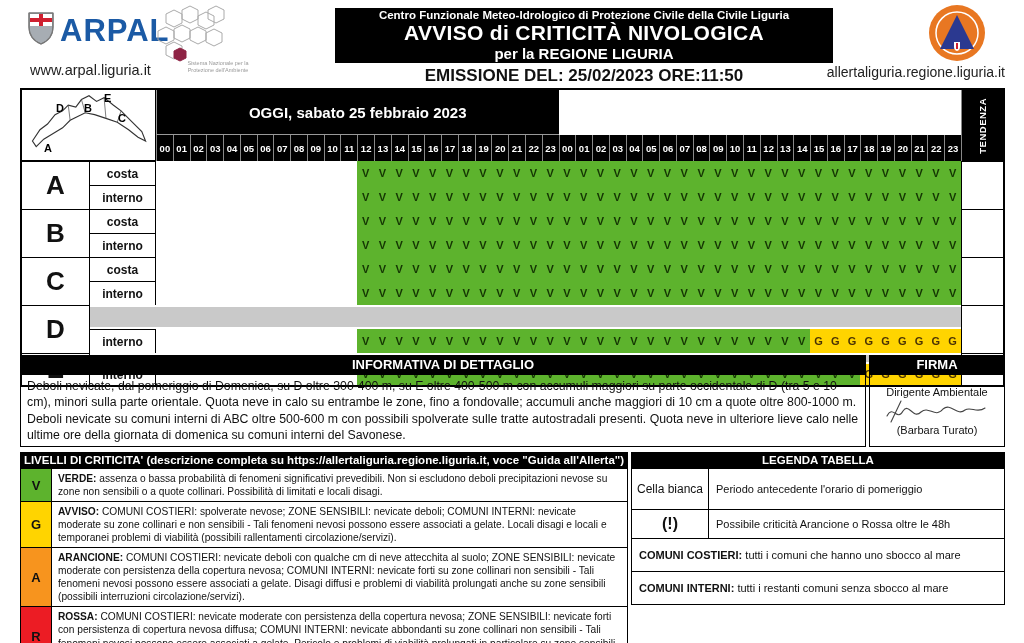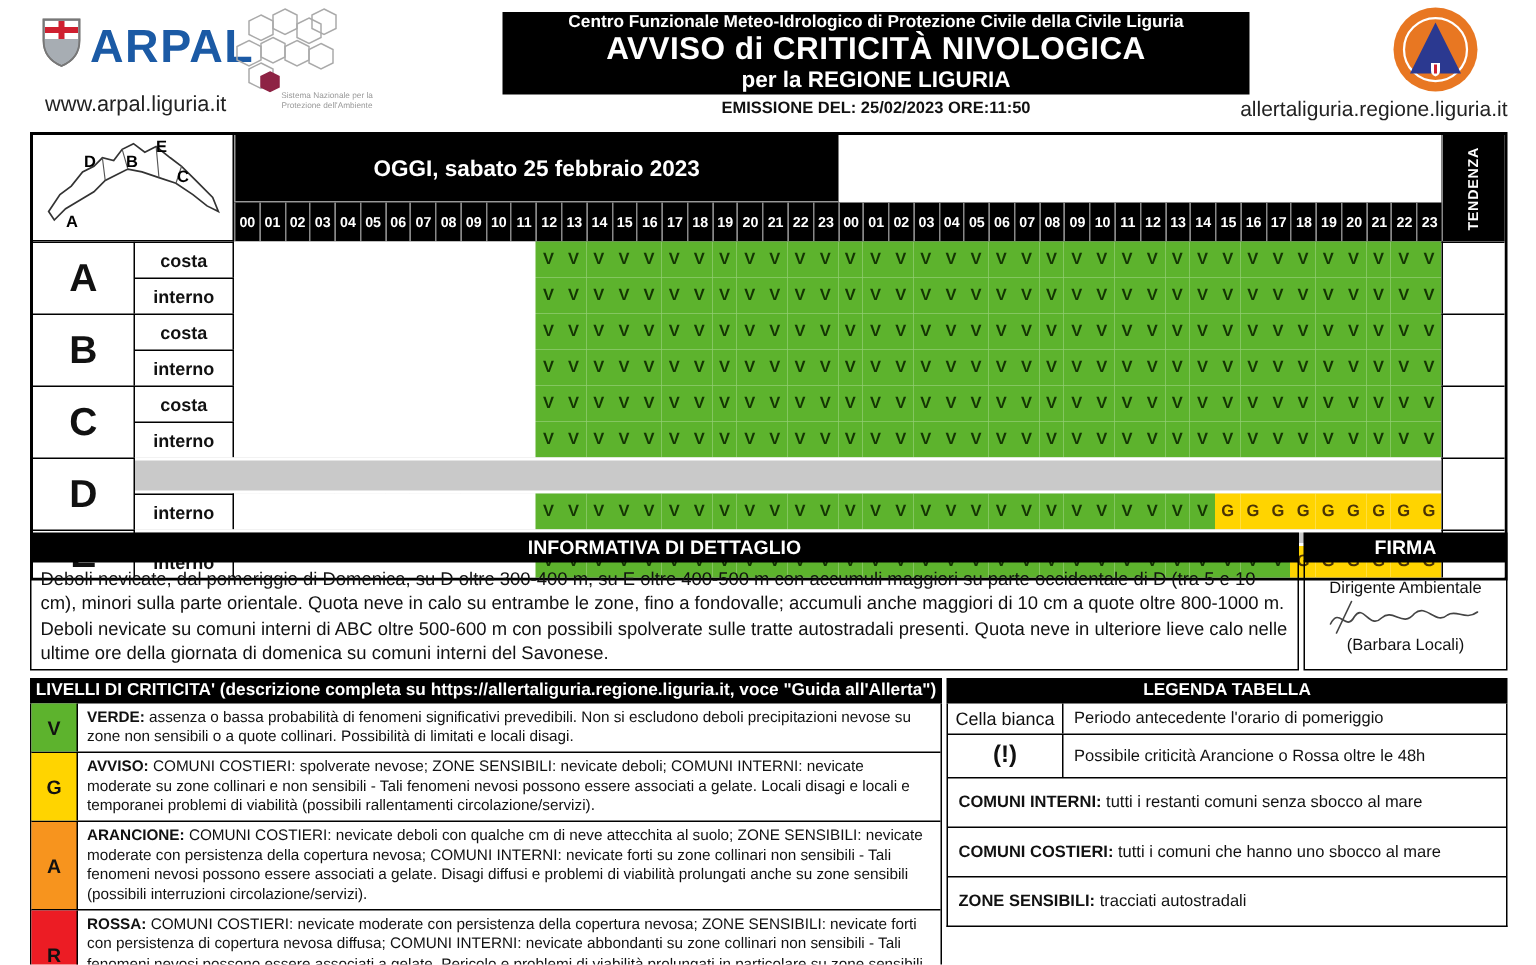--- a/index.html
+++ b/index.html
@@ -10,21 +10,21 @@
   #arpal-block{left:28px;top:12px;display:flex;align-items:center;gap:6px;}
   #arpal-name{font-size:31px;font-weight:bold;color:#1b5aa5;letter-spacing:1px;}
   #arpal-url{left:30px;top:62px;font-size:14.5px;color:#222;}
   #snpa-block{left:146px;top:4px;width:118px;}
   #snpa-caption{font-size:5.5px;color:#999;width:72px;margin-left:36px;margin-top:-14px;text-align:center;line-height:1.2;}
   #banner{left:335px;top:8px;width:498px;height:55px;background:#000;color:#fff;
           display:flex;flex-direction:column;justify-content:center;text-align:center;}
   #banner .b1{font-size:11.5px;font-weight:bold;}
   #banner .b2{font-size:21px;font-weight:bold;letter-spacing:.3px;}
   #banner .b3{font-size:15px;font-weight:bold;}
-  #emission{left:335px;top:66px;width:498px;text-align:center;font-weight:bold;font-size:11px;}
+  #emission{left:335px;top:66px;width:498px;text-align:center;font-weight:bold;font-size:17px;}
   #pc-logo{left:928px;top:4px;}
   #allerta-url{right:19px;top:64px;font-size:14px;color:#222;}
   
   #fgrid{left:20px;top:88px;width:985px;display:grid;box-sizing:border-box;
          grid-template-columns:68px 66px repeat(48,1fr) 42px;
          grid-template-rows:45px 26px repeat(8,24px);
          border:2px solid #000;background:#fff;}
   .c{display:flex;align-items:center;justify-content:center;box-sizing:border-box;min-width:0;min-height:0;}
   .map-cell{grid-area:1/1/3/3;background:#fff;border-right:1px solid #000;border-bottom:1px solid #000;position:relative;}
   .map-letter{position:absolute;font-weight:bold;font-size:11px;color:#000;}
@@ -55,21 +55,21 @@
   .sec-head{background:#000;color:#fff;font-weight:bold;font-size:11.5px;text-align:center;padding:2px 0 3px;}
   .sec-table{border:1.5px solid #000;border-top:none;}
   .liv-row{display:flex;border-top:1px solid #000;}
   .liv-row:first-child{border-top:none;}
   .liv-badge{width:30px;display:flex;align-items:center;justify-content:center;
              font-weight:bold;font-size:13px;border-right:1px solid #000;align-self:stretch;}
   .liv-text{flex:1;padding:3px 6px;font-size:10.2px;line-height:1.28;}
   .leg-pair{display:flex;border-top:1px solid #000;}
   .leg-pair:first-child{border-top:none;}
   .leg-key{width:72px;border-right:1px solid #000;display:flex;align-items:center;justify-content:center;
-           font-size:12px;padding:3px 2px;text-align:center;}
+           font-size:12px;padding:13px 2px;text-align:center;}
   .leg-key.big{font-size:16px;font-weight:bold;padding:5px 2px;}
   .leg-val{flex:1;display:flex;align-items:center;font-size:11px;padding:3px 7px;}
   .leg-def{border-top:1px solid #000;font-size:11px;padding:10px 7px;}
 </style>
 </head>
 <body>
 
 <div class="abs" id="arpal-block">
   <span>
     <svg width="26" height="33" viewBox="0 0 26 33">
@@ -596,21 +596,21 @@
     <div class="blackbar" id="info-head">INFORMATIVA DI DETTAGLIO</div>
     <div class="blackbar" id="firma-head">FIRMA</div>
   </div>
   <div class="hrow">
     <div id="info-body">Deboli nevicate, dal pomeriggio di Domenica, su D oltre 300-400 m, su E oltre 400-500 m con accumuli maggiori su parte occidentale di D (tra 5 e 10 cm), minori sulla parte orientale. Quota neve in calo su entrambe le zone, fino a fondovalle; accumuli anche maggiori di 10 cm a quote oltre 800-1000 m. Deboli nevicate su comuni interni di ABC oltre 500-600 m con possibili spolverate sulle tratte autostradali presenti. Quota neve in ulteriore lieve calo nelle ultime ore della giornata di domenica su comuni interni del Savonese.</div>
     <div id="firma-body">
       <div>Dirigente Ambientale</div>
       <svg width="104" height="26" viewBox="0 0 104 26">
         <path d="M6,24 L16,3 M2,18 C8,6 12,24 18,13 C24,4 28,22 36,14 C44,7 50,21 58,11 C66,4 72,19 80,12 C86,8 92,16 100,10" fill="none" stroke="#444" stroke-width="1.1" stroke-linecap="round"></path>
       </svg>
-      <div>(Barbara Locali)</div>
+      <div>(Barbara Turato)</div>
     </div>
   </div>
 </div>
 
 <div class="abs" id="bottom-sec">
   <div id="livelli">
     <div class="sec-head">LIVELLI DI CRITICITA' (descrizione completa su https://allertaliguria.regione.liguria.it, voce "Guida all'Allerta")</div>
     <div class="sec-table" id="livelli-table">
         <div class="liv-row">
           <div class="liv-badge" style="background: rgb(93, 179, 45);">V</div>
@@ -634,18 +634,17 @@
     <div class="sec-head">LEGENDA TABELLA</div>
     <div class="sec-table" id="legenda-table">
         <div class="leg-pair">
           <div class="leg-key">Cella bianca</div>
           <div class="leg-val">Periodo antecedente l'orario di pomeriggio</div>
         </div>
         <div class="leg-pair">
           <div class="leg-key big">(!)</div>
           <div class="leg-val">Possibile criticità Arancione o Rossa oltre le 48h</div>
         </div>
+        <div class="leg-def"><b>COMUNI COSTIERI:</b> tutti i comuni che hanno uno sbocco al mare</div>
         <div class="leg-def"><b>COMUNI INTERNI:</b> tutti i restanti comuni senza sbocco al mare</div>
-        <div class="leg-def"><b>COMUNI COSTIERI:</b> tutti i comuni che hanno uno sbocco al mare</div>
-        <div class="leg-def"><b>ZONE SENSIBILI:</b> tracciati autostradali</div>
       </div>
   </div>
 </div>
 
 </body></html>

